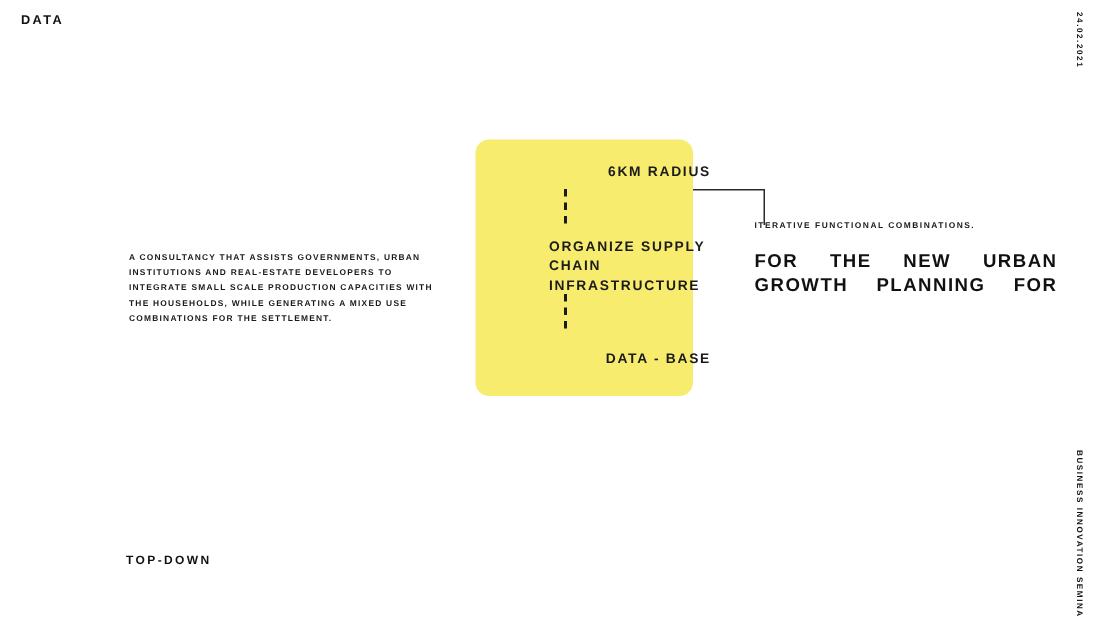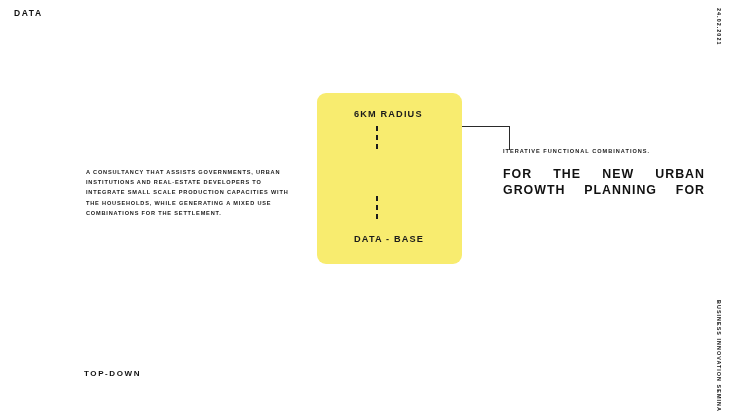--- a/index.html
+++ b/index.html
@@ -80,27 +80,27 @@
     position: absolute;
     left: 317px;
     top: 93px;
     width: 145px;
     height: 171px;
     background: #f8ec6f;
     border-radius: 9px;
   }
   .card-inner {
     position: absolute;
-    left: 0;
+    left: 12px;
     top: 0;
     width: 100%;
     height: 100%;
     display: flex;
     flex-direction: column;
-    align-items: flex-start;
+    align-items: flex-end;
     justify-content: space-between;
     padding: 15px 0 18px 37px;
     box-sizing: border-box;
   }
   .card-line {
     font-size: 9.2px;
     letter-spacing: 1.15px;
     font-weight: 700;
     color: #1b1b1b;
     line-height: 13px;
@@ -191,20 +191,22 @@
   <div class="vtext date">24.02.2021</div>
   <div class="vtext seminar">BUSINESS INNOVATION SEMINAR</div>
 
   <div class="paragraph">A CONSULTANCY THAT ASSISTS GOVERNMENTS, URBAN INSTITUTIONS AND REAL-ESTATE DEVELOPERS TO INTEGRATE SMALL SCALE PRODUCTION CAPACITIES WITH THE HOUSEHOLDS, WHILE GENERATING A MIXED USE COMBINATIONS FOR THE SETTLEMENT.</div>
 
   <div class="bottom-label">TOP-DOWN</div>
 
   <div class="card">
     <div class="card-inner">
       <div class="card-line">6KM RADIUS</div>
+      <div class="card-line">ORGANIZE SUPPLY CHAIN
+INFRASTRUCTURE</div>
       <div class="card-line">DATA - BASE</div>
     </div>
   </div>
 
   <div class="dash-col dash-top">
     <span></span>
       <span></span>
       <span></span>
   </div>
   <div class="dash-col dash-bottom">

